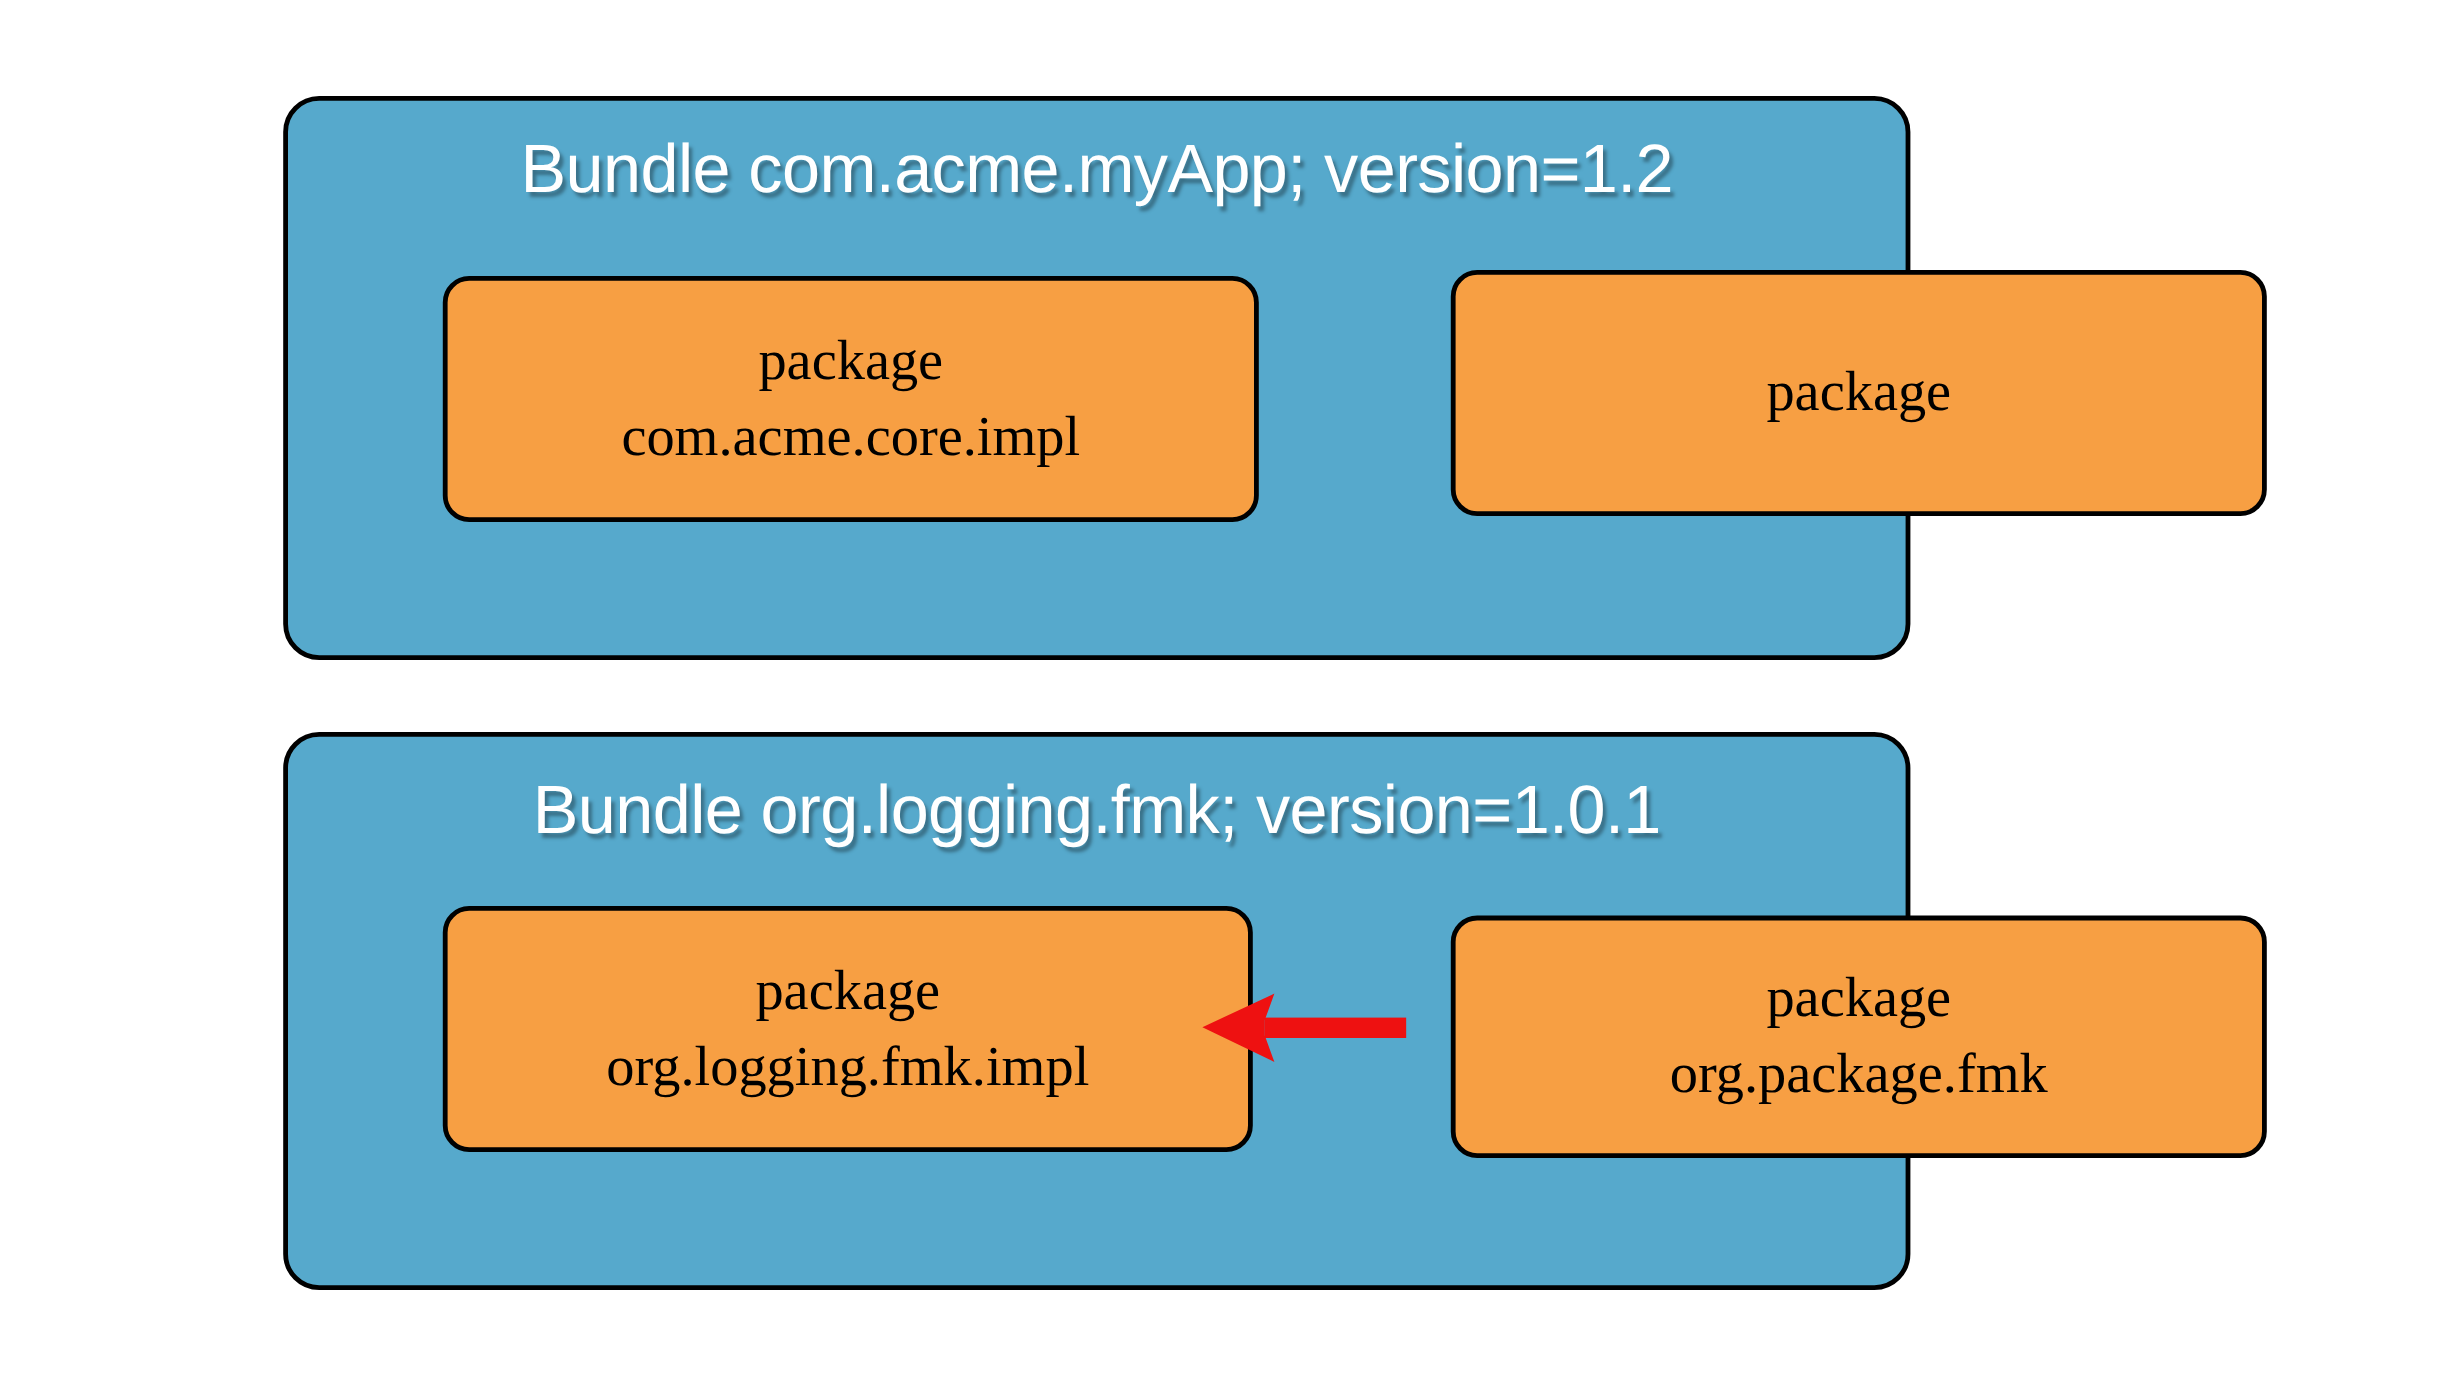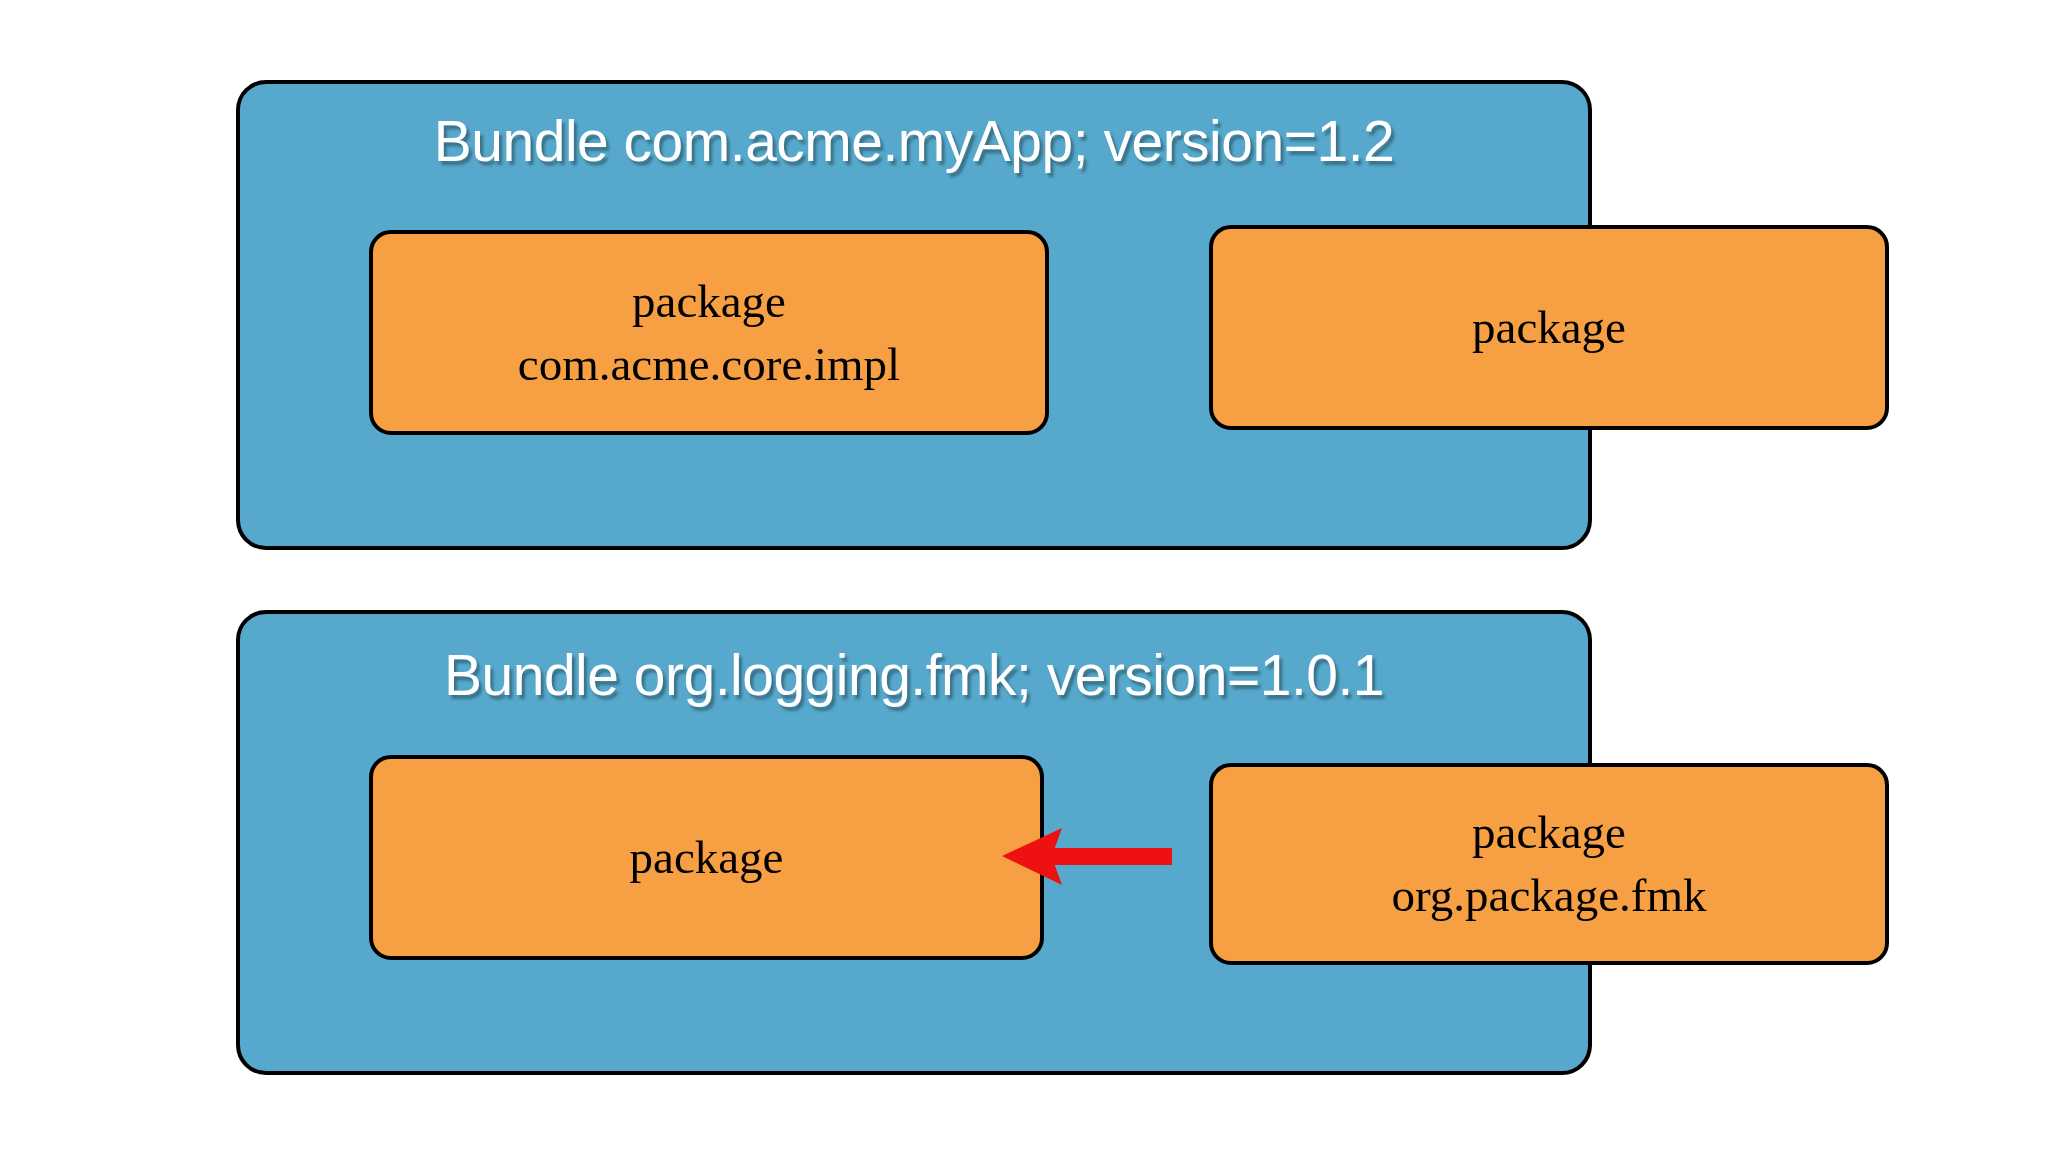--- a/index.html
+++ b/index.html
@@ -91,20 +91,21 @@
   <div class="pkg" style="left:1165px; top:225px; width:680px; height:205px;">
     <div class="line1">package</div>
   </div>
 
   <div class="bundle" style="left:236px; top:610px; width:1356px; height:465px;">
     <div class="bundle-title" style="top:28px;">Bundle org.logging.fmk; version=1.0.1</div>
   </div>
 
   <div class="pkg" style="left:325px; top:755px; width:675px; height:205px;">
     <div class="line1">package</div>
+    <div class="line2">org.logging.fmk.impl</div>
   </div>
 
   <div class="pkg" style="left:1165px; top:763px; width:680px; height:202px;">
     <div class="line1">package</div>
     <div class="line2">org.package.fmk</div>
   </div>
 
   <svg class="arrow" style="left:1000px; top:820px; width:172px; height:72px;" viewBox="0 0 172 72" xmlns="http://www.w3.org/2000/svg">
     <g fill="#ee1111">
       <rect x="54" y="28" width="118" height="17"></rect>

